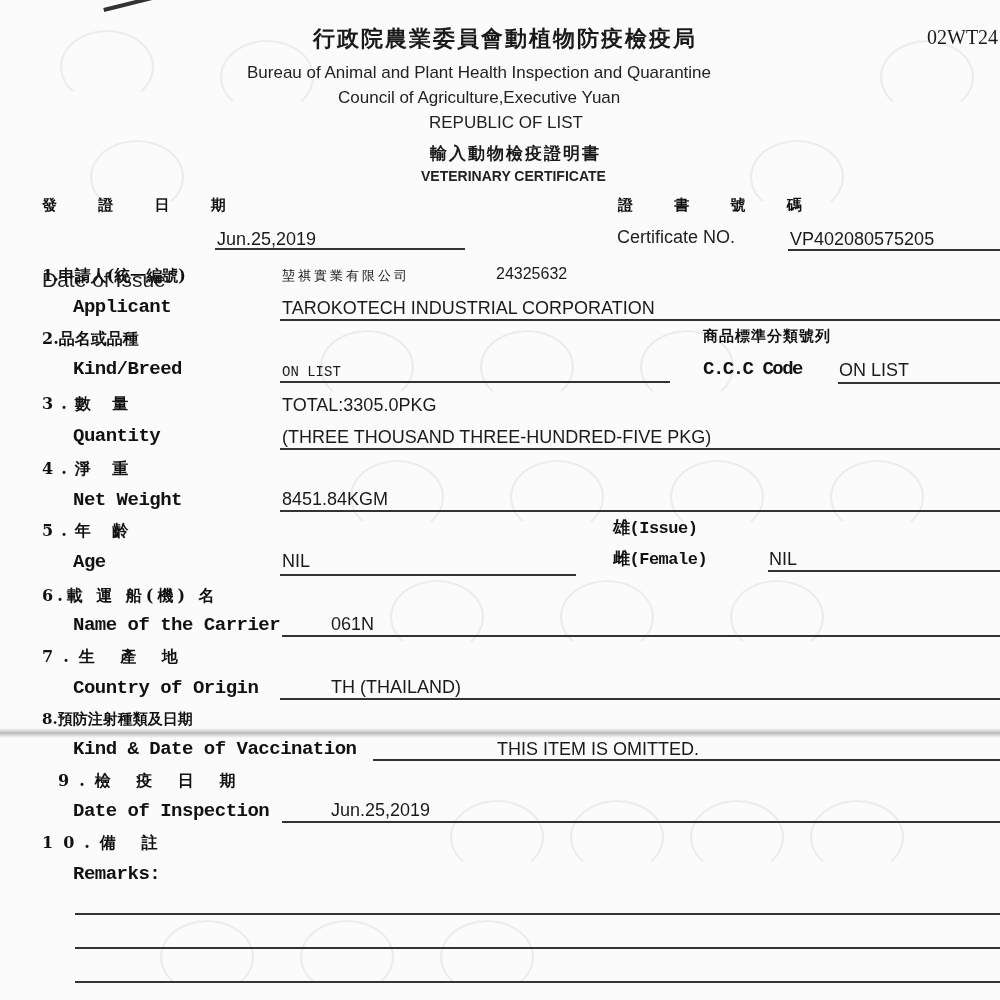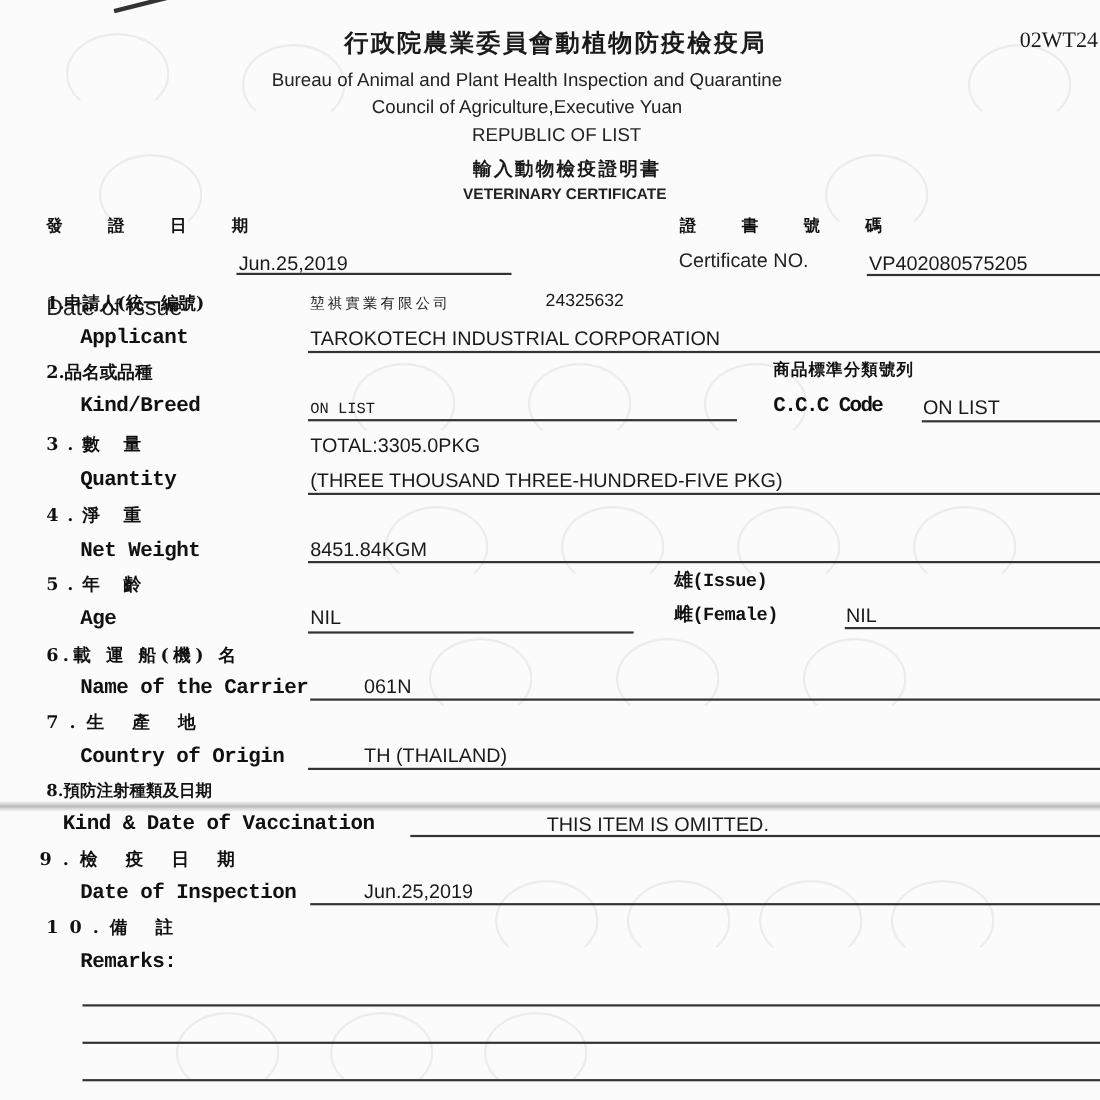--- a/index.html
+++ b/index.html
@@ -118,25 +118,25 @@
 <div class="line" style="left:282px;top:635px;width:718px;"></div>
 
 <div class="abs lbl-cn" style="left:42px;top:647px;letter-spacing:10px;font-size:16px;">7.生  產  地</div>
 <div class="abs lbl-en" style="left:73px;top:677px;">Country of Origin</div>
 <div class="abs val" style="left:331px;top:677px;">TH (THAILAND)</div>
 <div class="line" style="left:280px;top:698px;width:720px;"></div>
 
 <div class="stain"></div>
 
 <div class="abs lbl-cn" style="left:42px;top:710px;letter-spacing:0px;font-size:15px;">8.預防注射種類及日期</div>
-<div class="abs lbl-en" style="left:57px;top:738px;">Kind &amp; Date of Vaccination</div>
+<div class="abs lbl-en" style="left:73px;top:738px;">Kind &amp; Date of Vaccination</div>
 <div class="abs val" style="left:497px;top:739px;">THIS ITEM IS OMITTED.</div>
 <div class="line" style="left:373px;top:759px;width:627px;"></div>
 
-<div class="abs lbl-cn" style="left:36px;top:771px;letter-spacing:10px;font-size:16px;">9.檢 疫 日 期</div>
+<div class="abs lbl-cn" style="left:58px;top:771px;letter-spacing:10px;font-size:16px;">9.檢 疫 日 期</div>
 <div class="abs lbl-en" style="left:73px;top:800px;">Date of Inspection</div>
 <div class="abs val" style="left:331px;top:800px;">Jun.25,2019</div>
 <div class="line" style="left:282px;top:821px;width:718px;"></div>
 
 <div class="abs lbl-cn" style="left:42px;top:833px;letter-spacing:10px;font-size:16px;">10.備  註</div>
 <div class="abs lbl-en" style="left:73px;top:863px;">Remarks:</div>
 <div class="line" style="left:75px;top:913px;width:925px;"></div>
 <div class="line" style="left:75px;top:947px;width:925px;"></div>
 <div class="line" style="left:75px;top:981px;width:925px;"></div>
 

